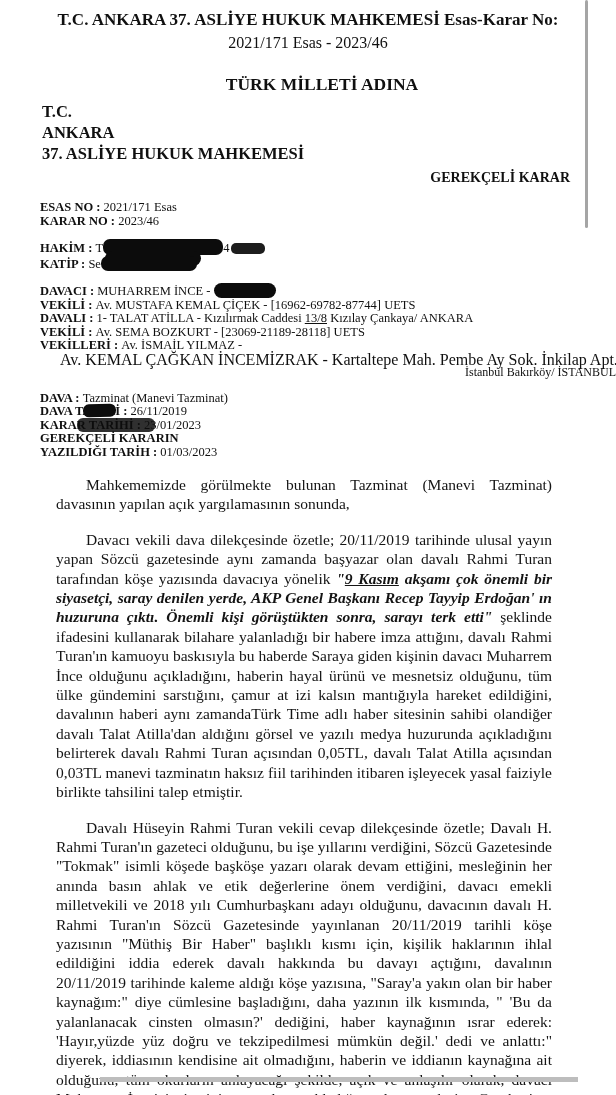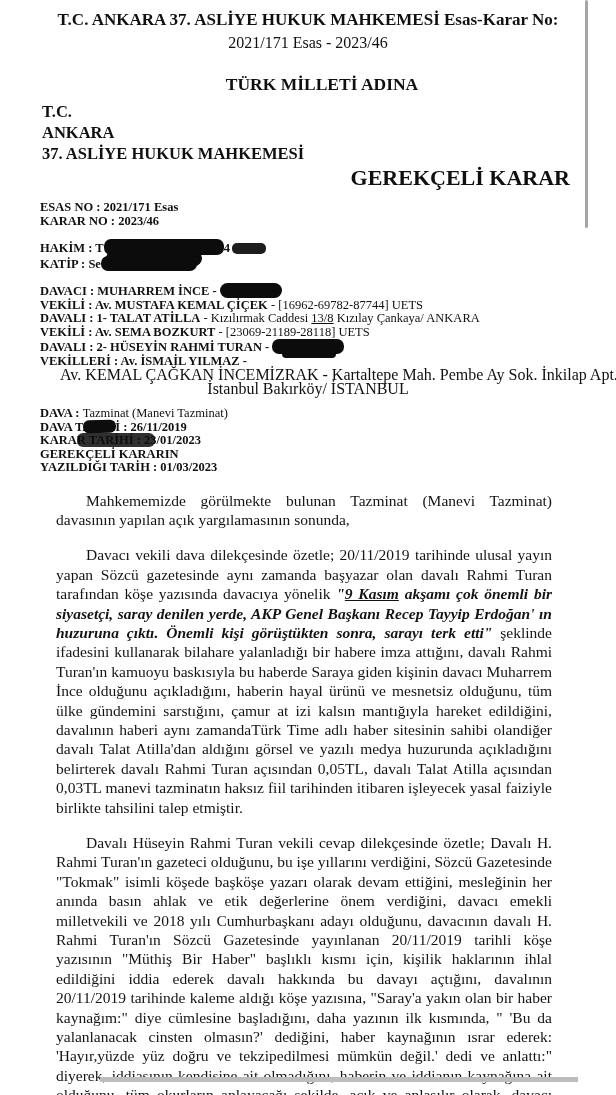--- a/index.html
+++ b/index.html
@@ -4,30 +4,30 @@
 <style>
   html,body{margin:0;padding:0;background:#fff;}
   .page{
     position:relative;width:616px;height:1095px;overflow:hidden;background:#ffffff;
     font-family:"Liberation Serif","DejaVu Serif",serif;color:#101010;
   }
   .hdr1{margin-top:10px;text-align:center;font-weight:bold;font-size:17px;line-height:20px;}
   .hdr2{margin-top:3px;text-align:center;font-size:16px;line-height:19px;}
   .hdr3{margin-top:22px;text-align:center;font-weight:bold;font-size:17.5px;line-height:20px;padding-left:28px;}
   .court{margin-top:7px;padding-left:42px;font-weight:bold;font-size:16.5px;line-height:21px;}
-  .gk{margin-top:3px;padding-right:46px;text-align:right;font-weight:bold;font-size:22px;line-height:21px;}
+  .gk{margin-top:3px;padding-right:46px;text-align:right;font-weight:bold;font-size:14px;line-height:21px;}
 
   .info{margin-top:13px;padding-left:40px;font-size:12.5px;line-height:13.5px;}
   .info-row{position:relative;white-space:nowrap;}
   .info-row.gap{margin-top:11px;}
   .info-row.gap2{margin-top:12px;}
   .info-row.cont{padding-left:20px;font-size:16px;}
-  .info-row.centerline{text-align:center;margin-left:-40px;font-size:16px;}
+  .info-row.centerline{text-align:right;margin-left:-40px;font-size:12px;}
   .lbl,.sep{font-weight:bold;}
-  .sg-b{font-weight:bold;}
+  .sg-b{font-weight:normal;}
   .sg-u{text-decoration:underline;}
   .sg-bu{font-weight:bold;text-decoration:underline;}
   .sg-bi{font-weight:bold;font-style:italic;}
   .sg-biu{font-weight:bold;font-style:italic;text-decoration:underline;}
 
   .redact{display:inline-block;background:#0c0c0c;border-radius:7px;vertical-align:-3px;position:relative;}
   .rd-hakim{width:120px;height:16px;}
   .rd-hakim::after{content:"";position:absolute;left:2px;top:12px;width:96px;height:15px;background:#0c0c0c;border-radius:8px;}
   .rd-tail{width:34px;height:11px;background:#1d1d1d;border-radius:5px;vertical-align:-2px;margin-left:2px;}
   .rd-katip{width:96px;height:15px;}
@@ -62,21 +62,20 @@
 
   <div class="info">
       <div class="info-row"><span class="lbl">ESAS NO</span><span class="sep"> : </span><span class="sg-b">2021/171 Esas</span></div>
       <div class="info-row"><span class="lbl">KARAR NO</span><span class="sep"> : </span><span class="sg-b">2023/46</span></div>
       <div class="info-row gap"><span class="lbl">HAKİM</span><span class="sep"> : </span><span class="sg-b">T</span><span class="redact rd-hakim"></span><span class="sg-b">4</span><span class="redact rd-tail"></span></div>
       <div class="info-row"><span class="lbl">KATİP</span><span class="sep"> : </span><span class="sg-b">Se</span><span class="redact rd-katip"></span></div>
       <div class="info-row gap2"><span class="lbl">DAVACI</span><span class="sep"> : </span><span class="sg-b">MUHARREM İNCE - </span><span class="redact rd-davaci"></span></div>
       <div class="info-row"><span class="lbl">VEKİLİ</span><span class="sep"> : </span><span class="sg-b">Av. MUSTAFA KEMAL ÇİÇEK</span><span> - [16962-69782-87744] UETS</span></div>
       <div class="info-row"><span class="lbl">DAVALI</span><span class="sep"> : </span><span class="sg-b">1- TALAT ATİLLA</span><span> - Kızılırmak Caddesi </span><span class="sg-u">13/8</span><span> Kızılay Çankaya/ ANKARA</span></div>
       <div class="info-row"><span class="lbl">VEKİLİ</span><span class="sep"> : </span><span class="sg-b">Av. SEMA BOZKURT</span><span> - [23069-21189-28118] UETS</span></div>
-      <div class="info-row"><span class="lbl">DAVALI</span><span class="sep"> : </span><span class="sg-b">2- HÜSEYİN RAHMİ TURAN - </span><span class="redact rd-davali2"></span></div>
       <div class="info-row"><span class="lbl">VEKİLLERİ</span><span class="sep"> : </span><span class="sg-b">Av. İSMAİL YILMAZ - </span></div>
       <div class="info-row cont"><span>Av. KEMAL ÇAĞKAN İNCEMİZRAK - Kartaltepe Mah. Pembe Ay Sok. İnkilap Apt. A Blok No:</span><span class="sg-u">23/9</span><span> Bakırköy/</span></div>
       <div class="info-row centerline"><span>İstanbul Bakırköy/ İSTANBUL</span></div>
       <div class="info-row gap2"><span class="lbl">DAVA</span><span class="sep"> : </span><span>Tazminat (Manevi Tazminat)</span></div>
       <div class="info-row rd-dt"><span class="lbl">DAVA TARİHİ</span><span class="sep"> : </span><span class="sg-b">26/11/2019</span></div>
       <div class="info-row rd-kt"><span class="lbl">KARAR TARİHİ</span><span class="sep"> : </span><span class="sg-b">23/01/2023</span></div>
       <div class="info-row"><span class="lbl">GEREKÇELİ KARARIN</span></div>
       <div class="info-row"><span class="lbl">YAZILDIĞI TARİH</span><span class="sep"> : </span><span class="sg-b">01/03/2023</span></div>
     </div>
 

